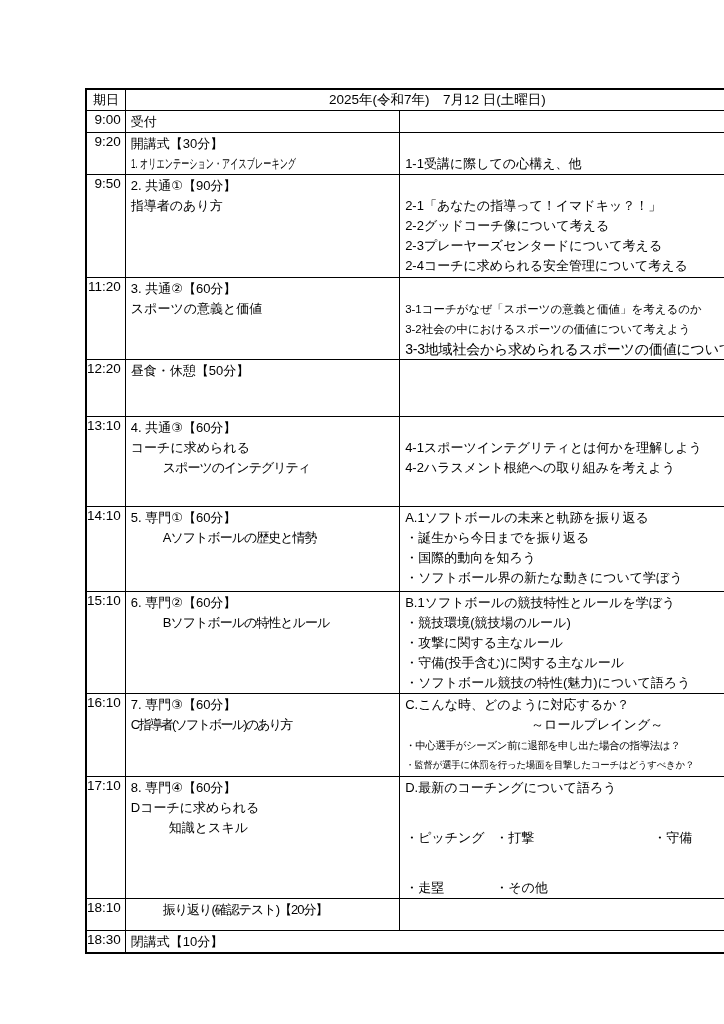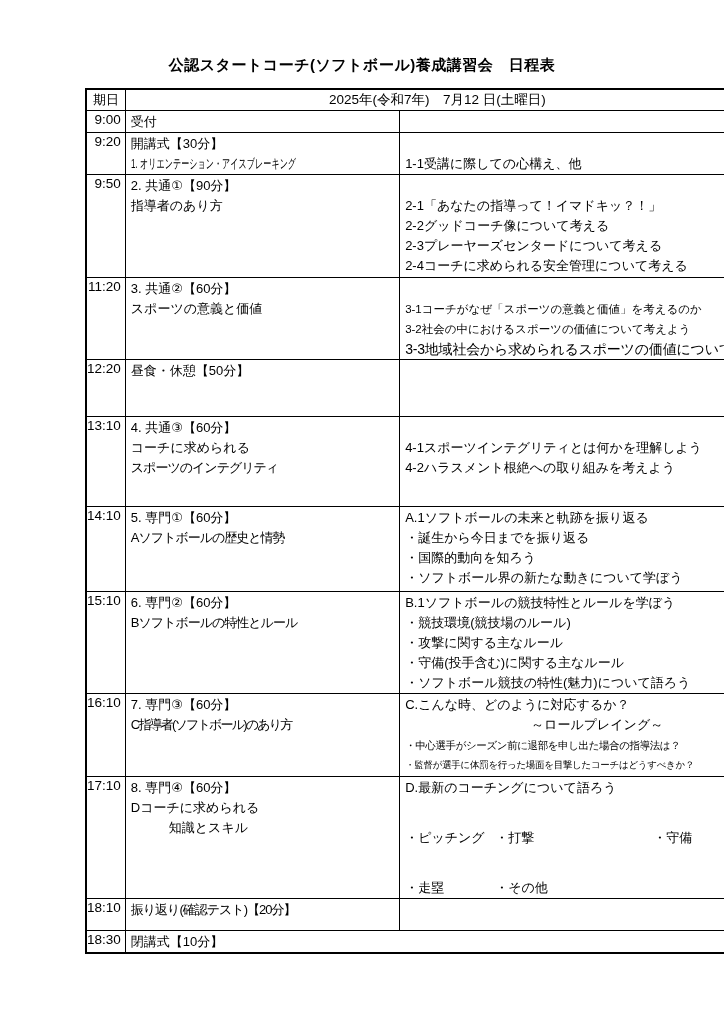--- a/index.html
+++ b/index.html
@@ -20,35 +20,34 @@
   td.t{vertical-align:top;text-align:right;padding:1px 4px 0 0;font-size:13.5px;}
   td.p,td.c{vertical-align:top;padding:1px 2px 0 5px;}
   td.c.off1{padding-top:21px;}
   .line{display:block;line-height:20px;white-space:nowrap;}
   .ctr{text-align:center;}
   .ind{padding-left:38px;}
   .sm{font-size:11.5px;}
   .xs{font-size:14px;letter-spacing:-.2px;}
   .sm2{font-size:10.5px;letter-spacing:-.4px;}
   .xs2{font-size:9.5px;letter-spacing:-.3px;}
-  .tight{letter-spacing:-1px;}
+  .tight{letter-spacing:-1px;margin-left:32px;}
   .tight2{letter-spacing:-1.8px;}
   .fit60{display:inline-block;transform:scaleX(.62);transform-origin:0 50%;white-space:nowrap;}
   td.lbl{text-align:center;vertical-align:middle;font-size:13px;margin-top:40px;}
   td.val{text-align:center;vertical-align:middle;font-size:13.5px;padding-right:42px;}
   td.hd{text-align:center;vertical-align:middle;font-size:13px;}
   .bgrid{display:grid;grid-template-columns:90px 158px auto;line-height:20px;}
   .bgrid span{white-space:nowrap;margin-top:30px;}
 </style>
 </head>
 <body>
 
 <div class="page">
 
-  <div class="title">公認スタートコーチ(ソフトボール)養成講習会　日程表</div>
 
   <table class="sched">
     <colgroup>
       <col style="width:105px">
         <col style="width:162px">
         <col style="width:278px">
     </colgroup>
 
     <tbody>
         <tr style="height:21px">

